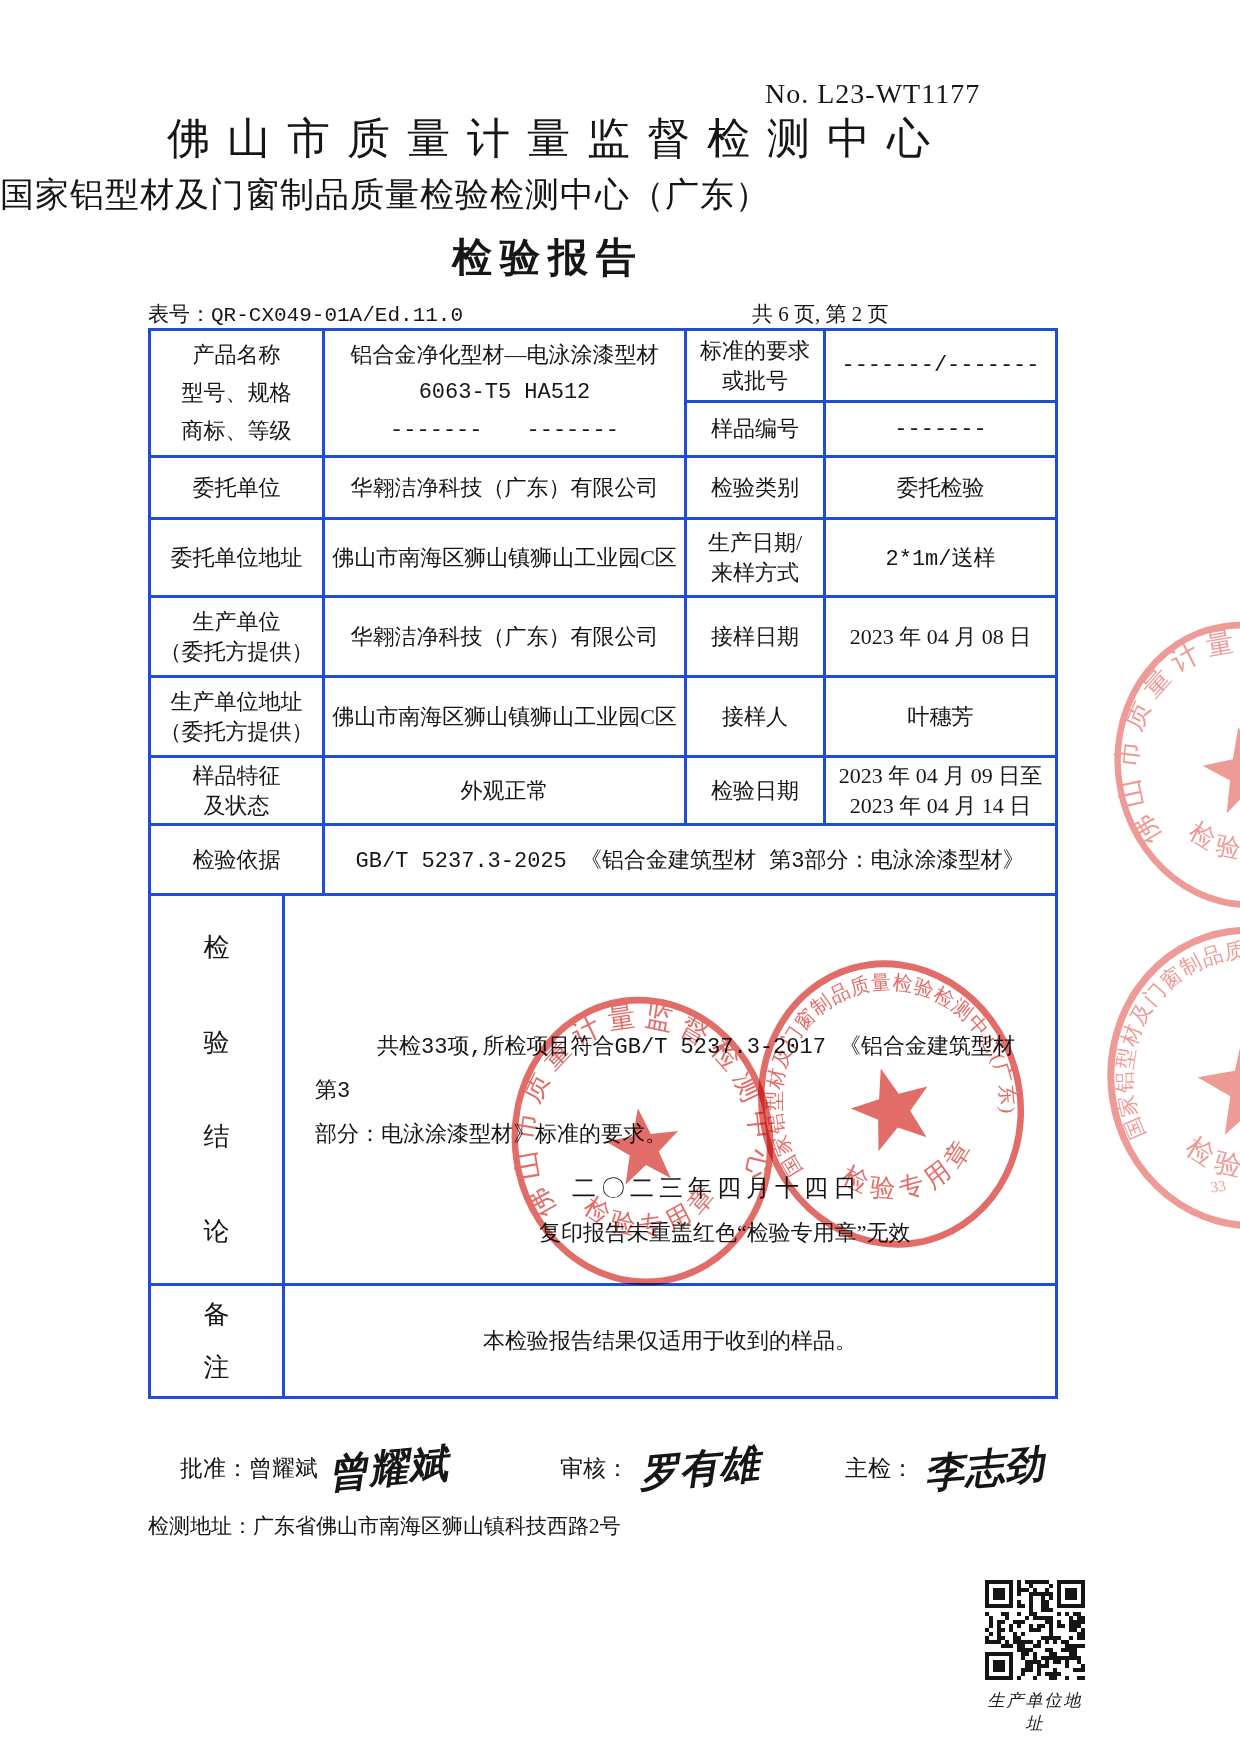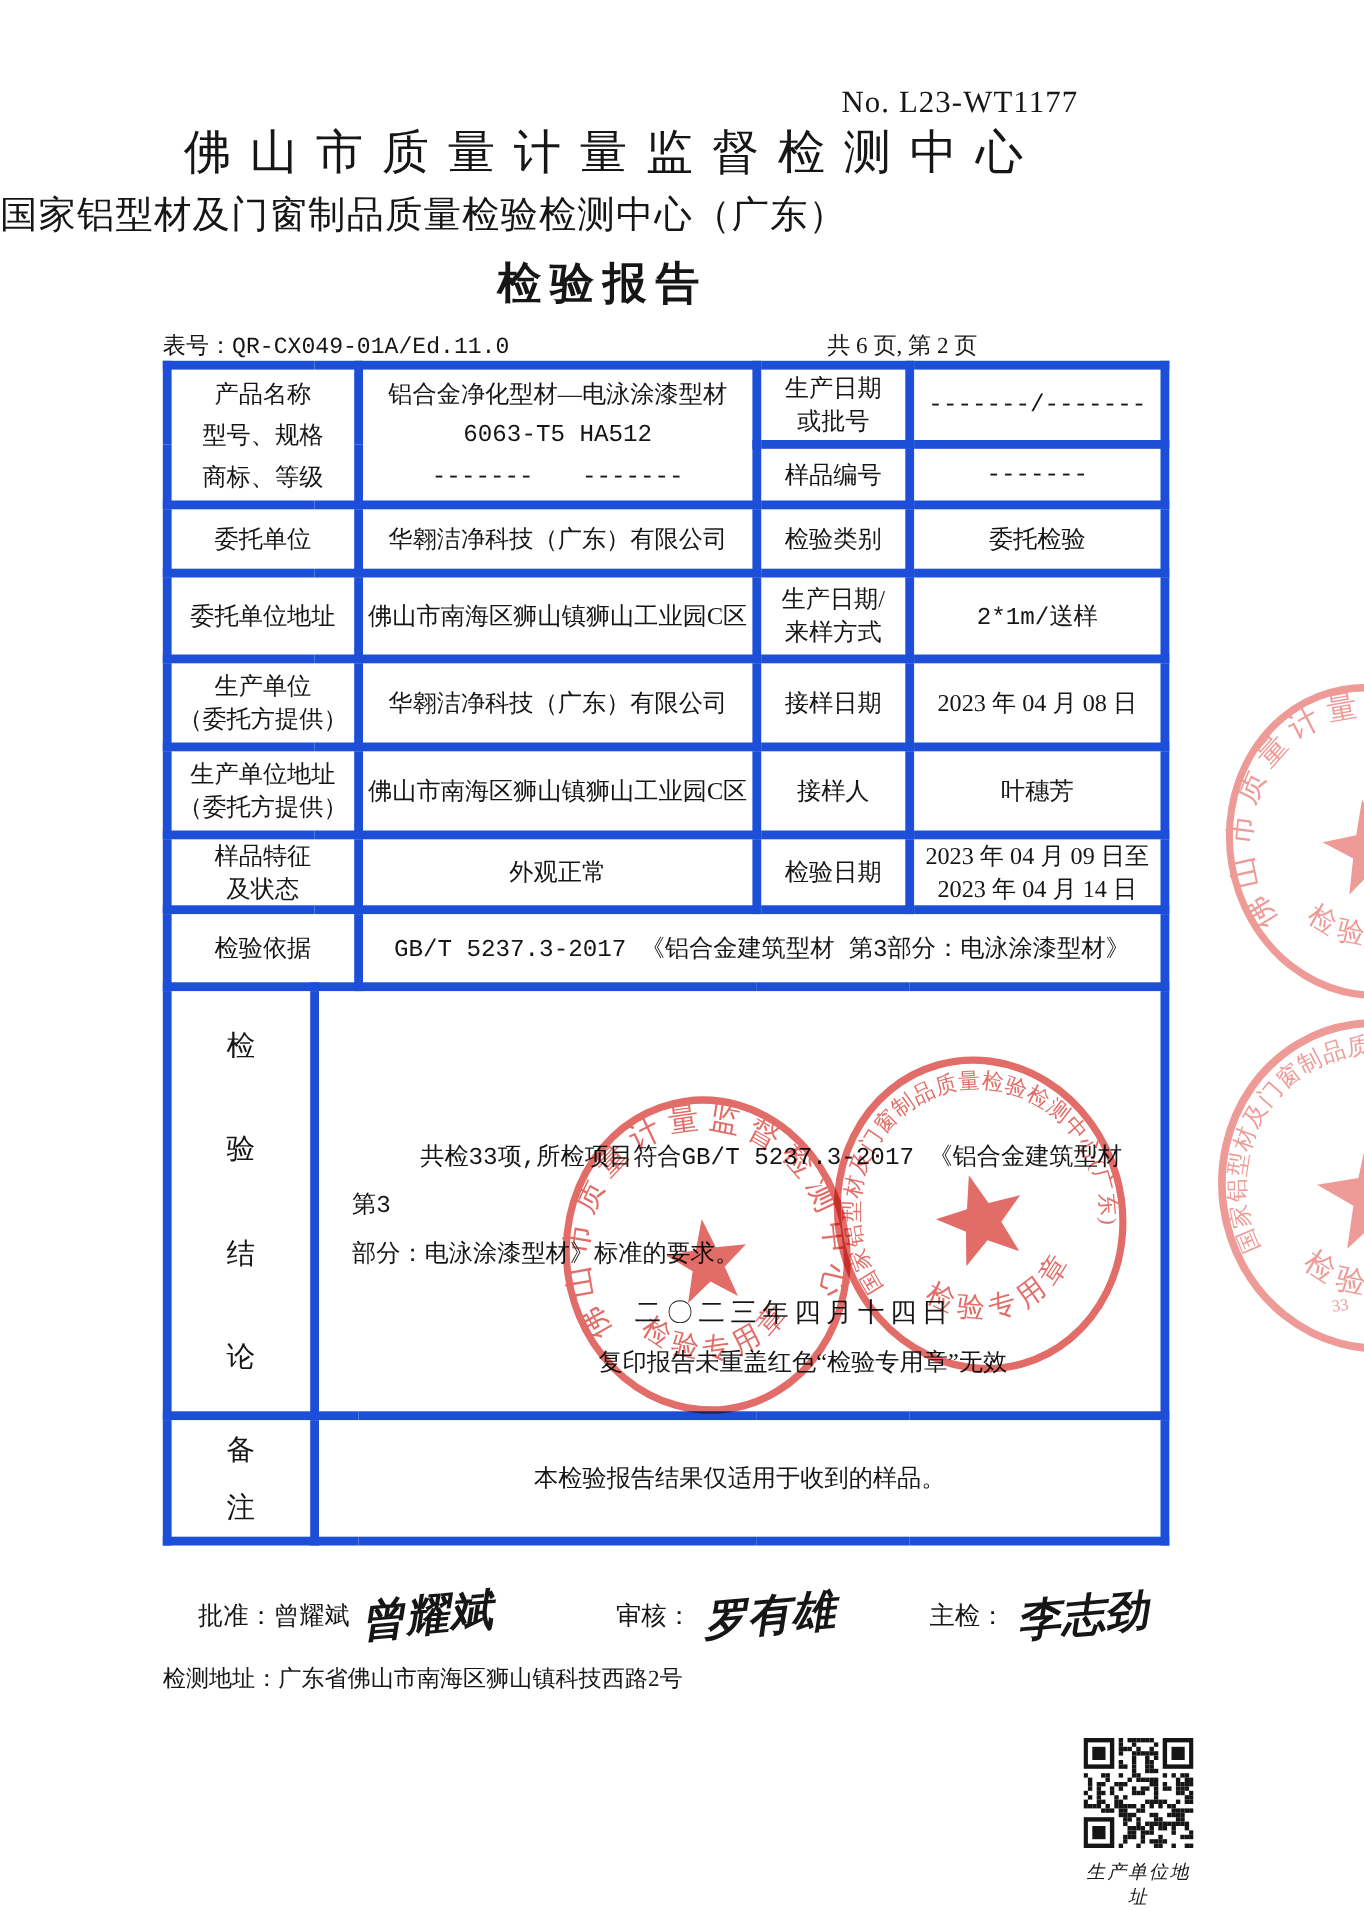--- a/index.html
+++ b/index.html
@@ -11,21 +11,21 @@
               letter-spacing:17px;padding-left:17px;white-space:nowrap;font-weight:500;}
   .title-sub{top:172px;left:0;width:1080px;text-align:left;font-size:34px;
              letter-spacing:1px;white-space:nowrap;}
   .title-report{top:230px;left:0;width:1080px;text-align:center;font-size:40px;font-weight:bold;
                 letter-spacing:8px;padding-left:8px;font-family:"Liberation Sans","DejaVu Sans",sans-serif;}
   .form-no{top:300px;left:148px;font-size:21px;}
   .page-info{top:300px;left:752px;font-size:21px;}
 
   table.report{position:absolute;top:328px;left:148px;width:907px;border-collapse:collapse;
                table-layout:fixed;}
-  table.report td{border:8px solid #1d4ed8;font-size:22px;text-align:center;
+  table.report td{border:3px solid #1d4ed8;font-size:22px;text-align:center;
                   vertical-align:middle;padding:0 4px;overflow:hidden;}
   table.report{border:3px solid #1b1b1b;}
   td.left{text-align:left;padding-left:14px;}
   .lh{line-height:38px;}
   .mono{font-family:"Liberation Mono","DejaVu Sans Mono",monospace;}
   .pre{white-space:pre-wrap;}
   .vcol{display:flex;flex-direction:column;justify-content:space-around;align-items:center;
         font-size:26px;}
   .vcol-concl{height:378px;}
   .vcol-remark{height:106px;}
@@ -79,21 +79,21 @@
         <span style="display:block">产品名称</span>
         <span style="display:block">型号、规格</span>
         <span style="display:block">商标、等级</span>
       </td>
       <td rowspan="2" class="lh">
         <span style="display:block">铝合金净化型材—电泳涂漆型材</span>
         <span style="display:block" class="mono">6063-T5 HA512</span>
         <span style="display:block" class="mono pre">-------　　-------</span>
       </td>
       <td>
-        <span style="display:block">生产日期</span>
+        <span style="display:block">标准的要求</span>
         <span style="display:block">或批号</span>
       </td>
       <td class="mono">-------/-------</td>
     </tr>
     <tr style="height:55px">
       <td>样品编号</td>
       <td class="mono">-------</td>
     </tr>
 
     <tr style="height:62px">
@@ -141,21 +141,21 @@
       <td class="left">外观正常</td>
       <td>检验日期</td>
       <td>
         <span style="display:block">2023 年 04 月 09 日至</span>
         <span style="display:block">2023 年 04 月 14 日</span>
       </td>
     </tr>
 
     <tr style="height:70px">
       <td colspan="2">检验依据</td>
-      <td colspan="3" class="left mono">GB/T 5237.3-2017 《铝合金建筑型材 第3部分：电泳涂漆型材》</td>
+      <td colspan="3" class="left mono">GB/T 5237.3-2025 《铝合金建筑型材 第3部分：电泳涂漆型材》</td>
     </tr>
 
     <tr style="height:390px">
       <td>
         <div class="vcol vcol-concl">
           <span>检</span>
           <span>验</span>
           <span>结</span>
           <span>论</span>
         </div>

